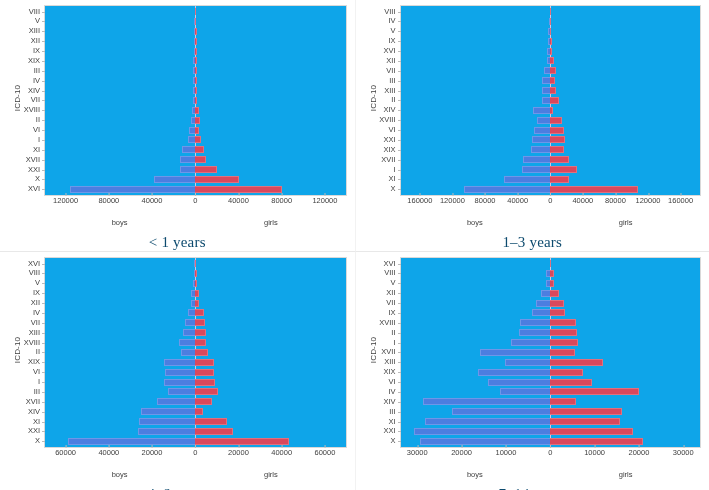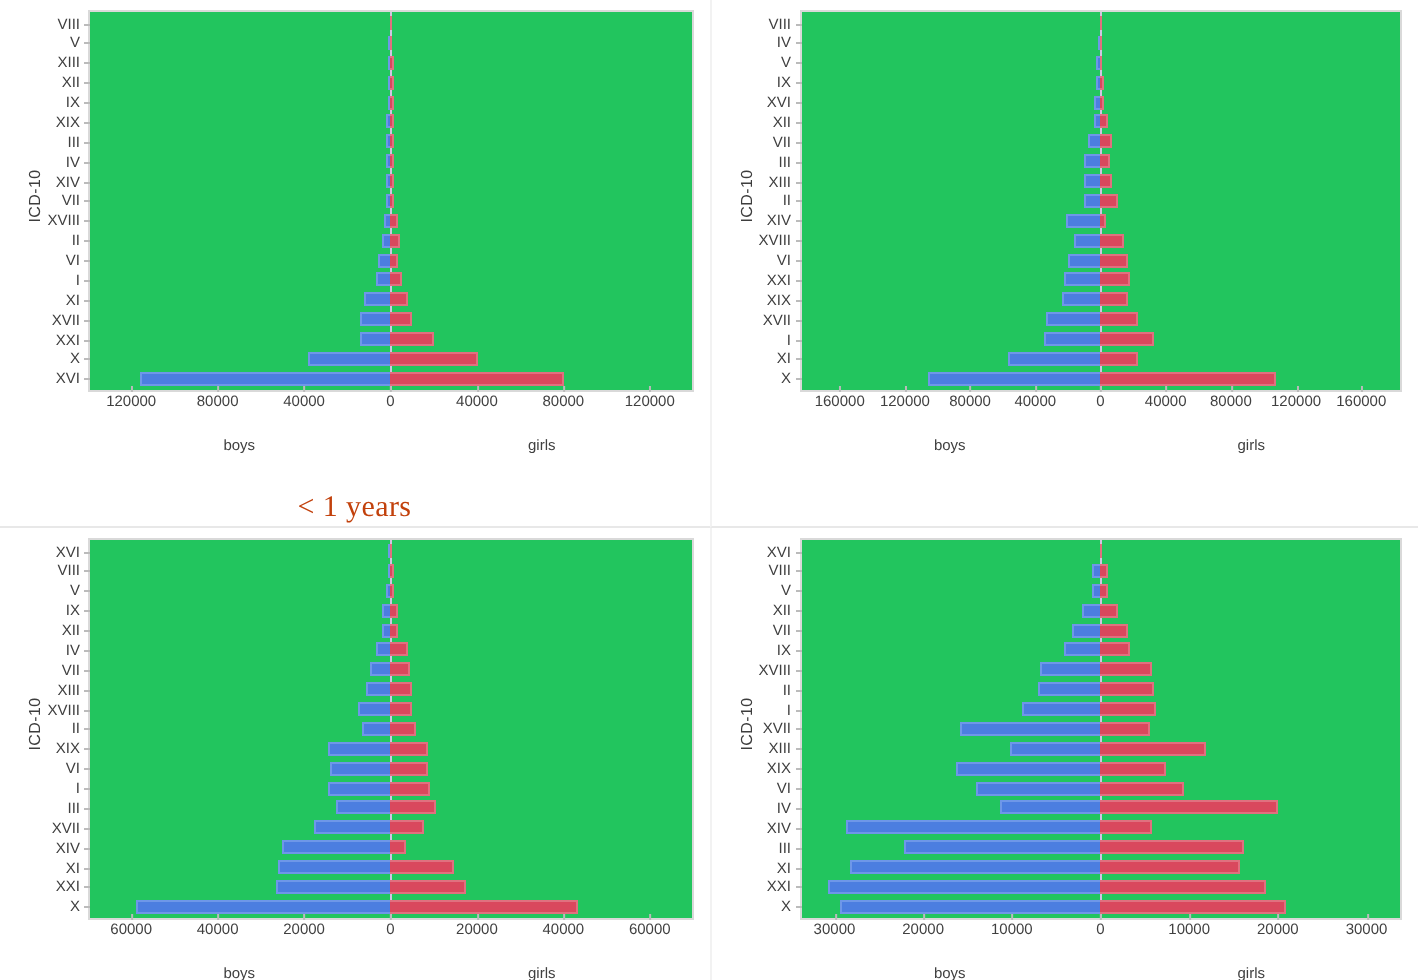--- a/index.html
+++ b/index.html
@@ -3,35 +3,35 @@
 <meta charset="utf-8">
 <style>
   html,body{margin:0;padding:0;background:#ffffff;}
   body{width:709px;height:490px;font-family:"Liberation Sans",sans-serif;overflow:hidden;}
   .figure{width:709px;height:490px;display:grid;grid-template-columns:1fr 1fr;grid-template-rows:1fr 1fr;background:#fff;}
   .panel{position:relative;box-sizing:border-box;padding:0;background:#fff;border-bottom:1px solid #e8e8e8;}
   .panel.rightcol{border-left:1px solid #f2f2f2;}
   .panel.lastrow{border-bottom:none;}
   .plotwrap{position:relative;width:100%;height:196px;box-sizing:border-box;padding-left:44px;padding-right:8px;padding-top:5px;}
   .axis-title{position:absolute;left:4px;top:50%;transform:translateY(-50%) rotate(-90deg);transform-origin:center;font-size:8px;color:#3d3d3d;letter-spacing:.2px;white-space:nowrap;}
-  .plot{position:relative;width:100%;height:100%;border:1px solid #d9d9d9;background:#22c55e;box-sizing:border-box;}
+  .plot{position:relative;width:100%;height:100%;border:1px solid #d9d9d9;background:#0ea5e9;box-sizing:border-box;}
   .rows{position:absolute;left:0;top:0;right:0;bottom:0;display:flex;flex-direction:column;justify-content:space-between;padding:2px 0;box-sizing:border-box;}
   .row{position:relative;height:7px;flex:0 0 auto;}
   .rowlabel{position:absolute;right:calc(100% + 5px);top:50%;transform:translateY(-50%);font-size:7.5px;color:#404040;white-space:nowrap;line-height:1;}
   .tickmark{position:absolute;right:calc(100% + 0px);top:50%;width:3px;height:1px;background:#bbb;}
   .bar{position:absolute;top:0;height:100%;box-sizing:border-box;}
   .bar.boys{background:#4c7ee0;border:1px solid #6e97e8;border-right:none;}
   .bar.girls{background:#d9485d;border:1px solid #e0707f;border-left:none;}
   .zeroline{position:absolute;top:0;bottom:0;width:1px;background:#cfc5e0;}
   .xaxis{position:relative;height:22px;margin-left:44px;margin-right:8px;}
   .xtick{position:absolute;top:0;transform:translateX(-50%);font-size:7.5px;color:#404040;white-space:nowrap;text-align:right;}
   .xtickline{position:absolute;top:-3px;width:1px;height:3px;background:#bbb;}
   .xlabels{position:relative;height:12px;margin-left:44px;margin-right:8px;}
   .xlab{position:absolute;top:0;transform:translateX(-50%);font-size:7.5px;color:#404040;}
-  .paneltitle{text-align:center;font-family:"Liberation Serif",serif;font-size:15px;color:#c2410c;padding-top:4px;letter-spacing:.2px;margin-top:12px;}
+  .paneltitle{text-align:center;font-family:"Liberation Serif",serif;font-size:15px;color:#0c4a6e;padding-top:4px;letter-spacing:.2px;}
 </style>
 </head>
 <body>
 
 <div class="figure">
 
   <div class="panel">
     <div class="plotwrap">
       <div class="axis-title">ICD-10</div>
       <div class="plot">
@@ -301,20 +301,21 @@
         <span class="xtick" style="left: 50%;">0<span class="xtickline" style="left: 50%;"></span></span>
         <span class="xtick" style="left: 60.8108%;">40000<span class="xtickline" style="left: 50%;"></span></span>
         <span class="xtick" style="left: 71.6216%;">80000<span class="xtickline" style="left: 50%;"></span></span>
         <span class="xtick" style="left: 82.4324%;">120000<span class="xtickline" style="left: 50%;"></span></span>
         <span class="xtick" style="left: 93.2432%;">160000<span class="xtickline" style="left: 50%;"></span></span>
       </div>
     <div class="xlabels">
         <span class="xlab" style="left: 25%;">boys</span>
         <span class="xlab" style="left: 75%;">girls</span>
       </div>
+    <div class="paneltitle">1–3 years</div>
   </div>
 
   <div class="panel lastrow">
     <div class="plotwrap">
       <div class="axis-title">ICD-10</div>
       <div class="plot">
         <div class="zeroline" style="left: 50%;"></div>
         <div class="rows">
             <div class="row">
               <span class="tickmark"></span>

